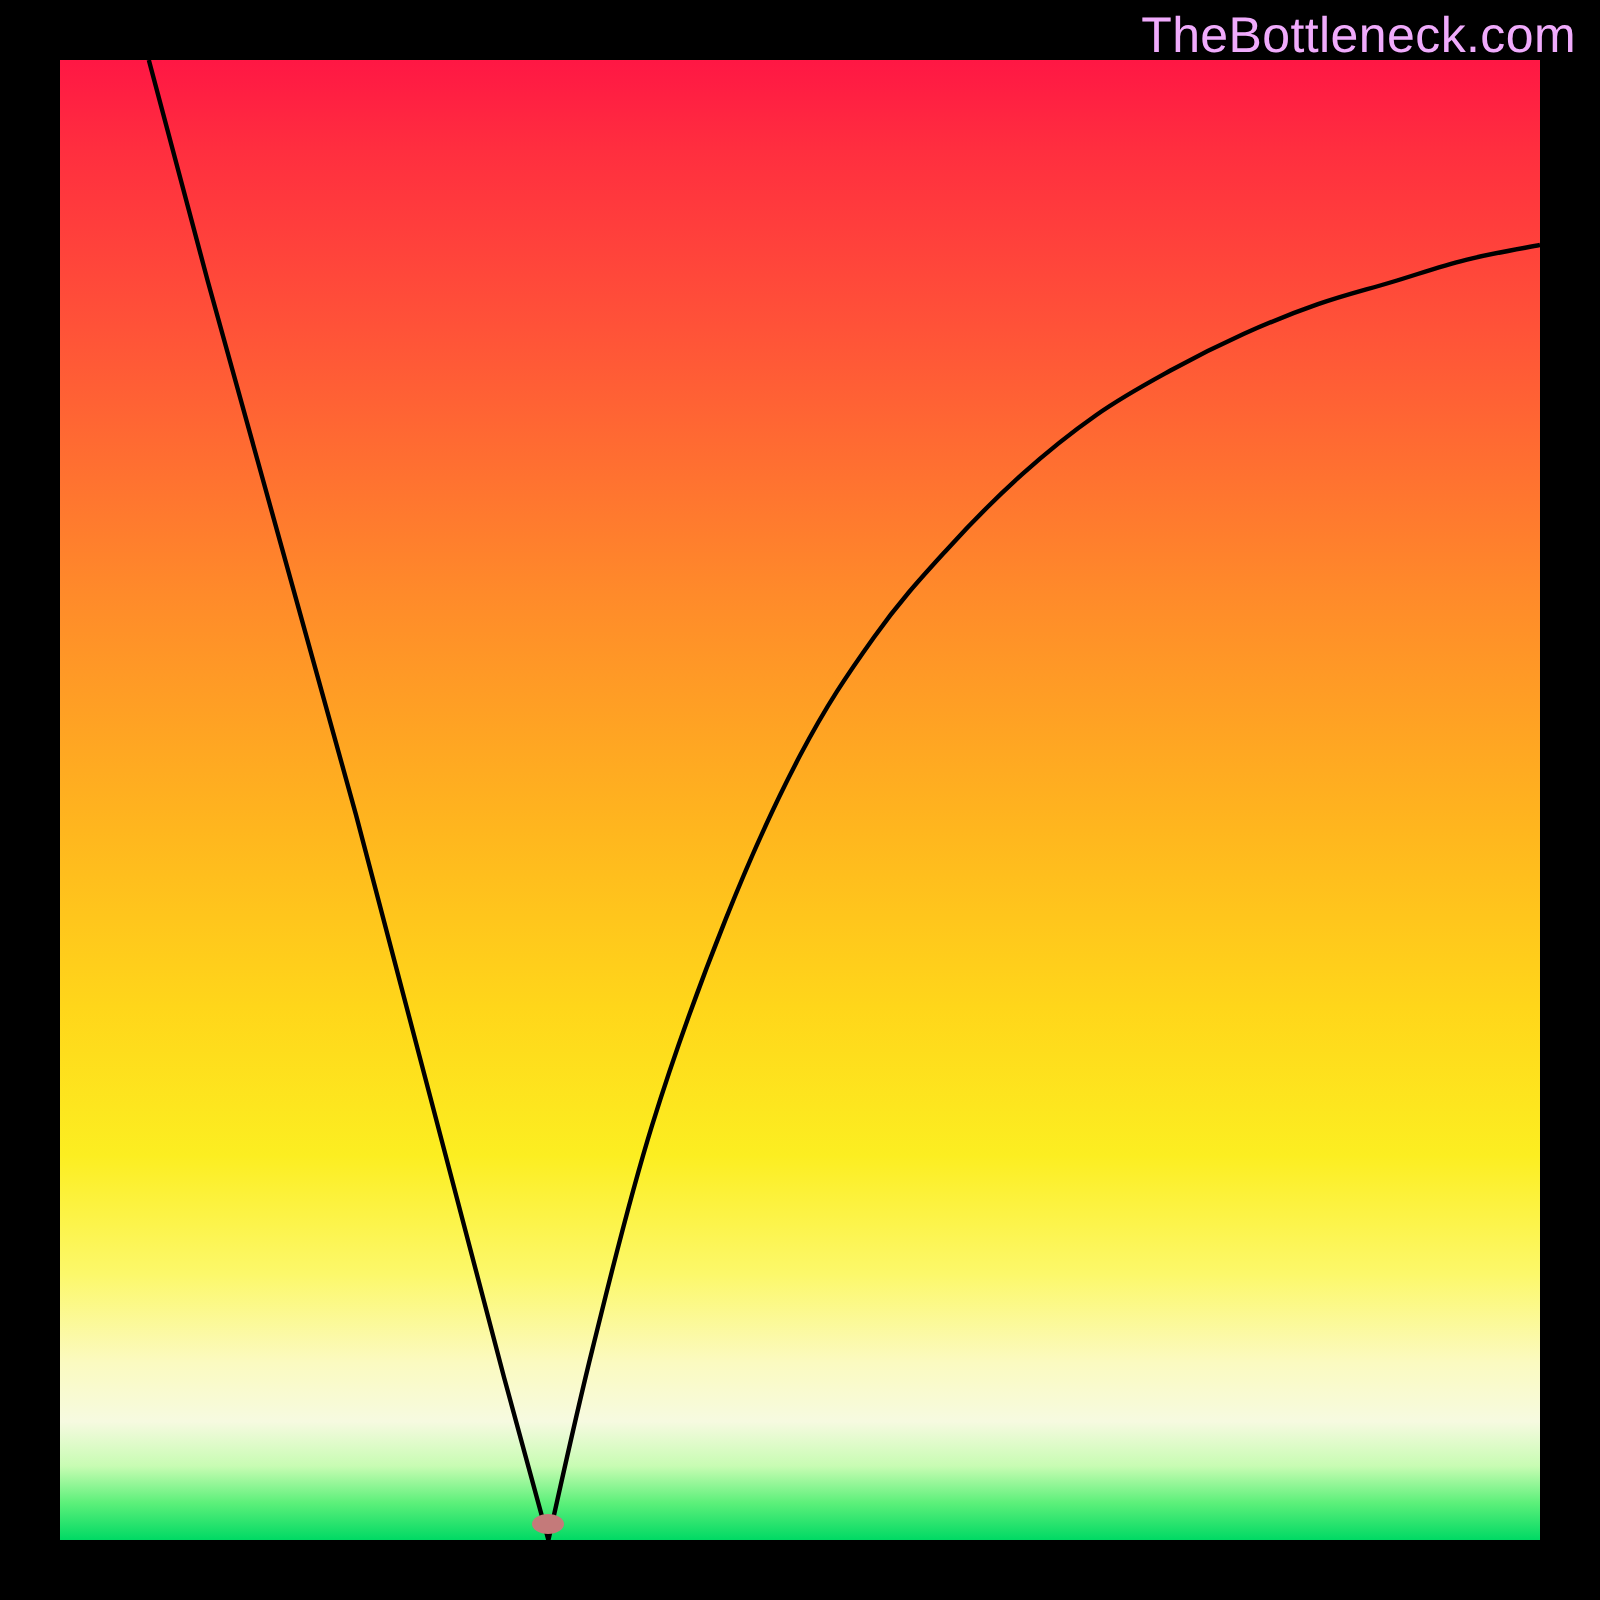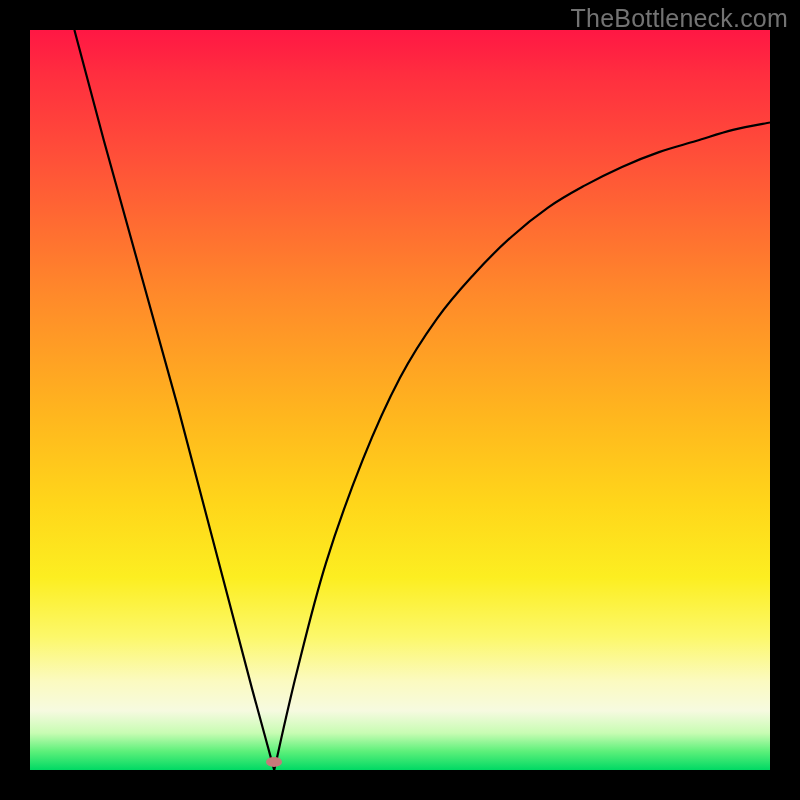--- a/index.html
+++ b/index.html
@@ -14,21 +14,21 @@
   .outer {
     width: 800px;
     height: 800px;
     background: #000;
     position: relative;
   }
   .watermark {
     position: absolute;
     top: 4px;
     right: 12px;
-    color: #737373;
+    color: #f0abfc;
     font-size: 25px;
     font-weight: 500;
     letter-spacing: 0.2px;
     z-index: 5;
   }
   .plotframe {
     position: absolute;
     left: 30px;
     top: 30px;
     width: 740px;

